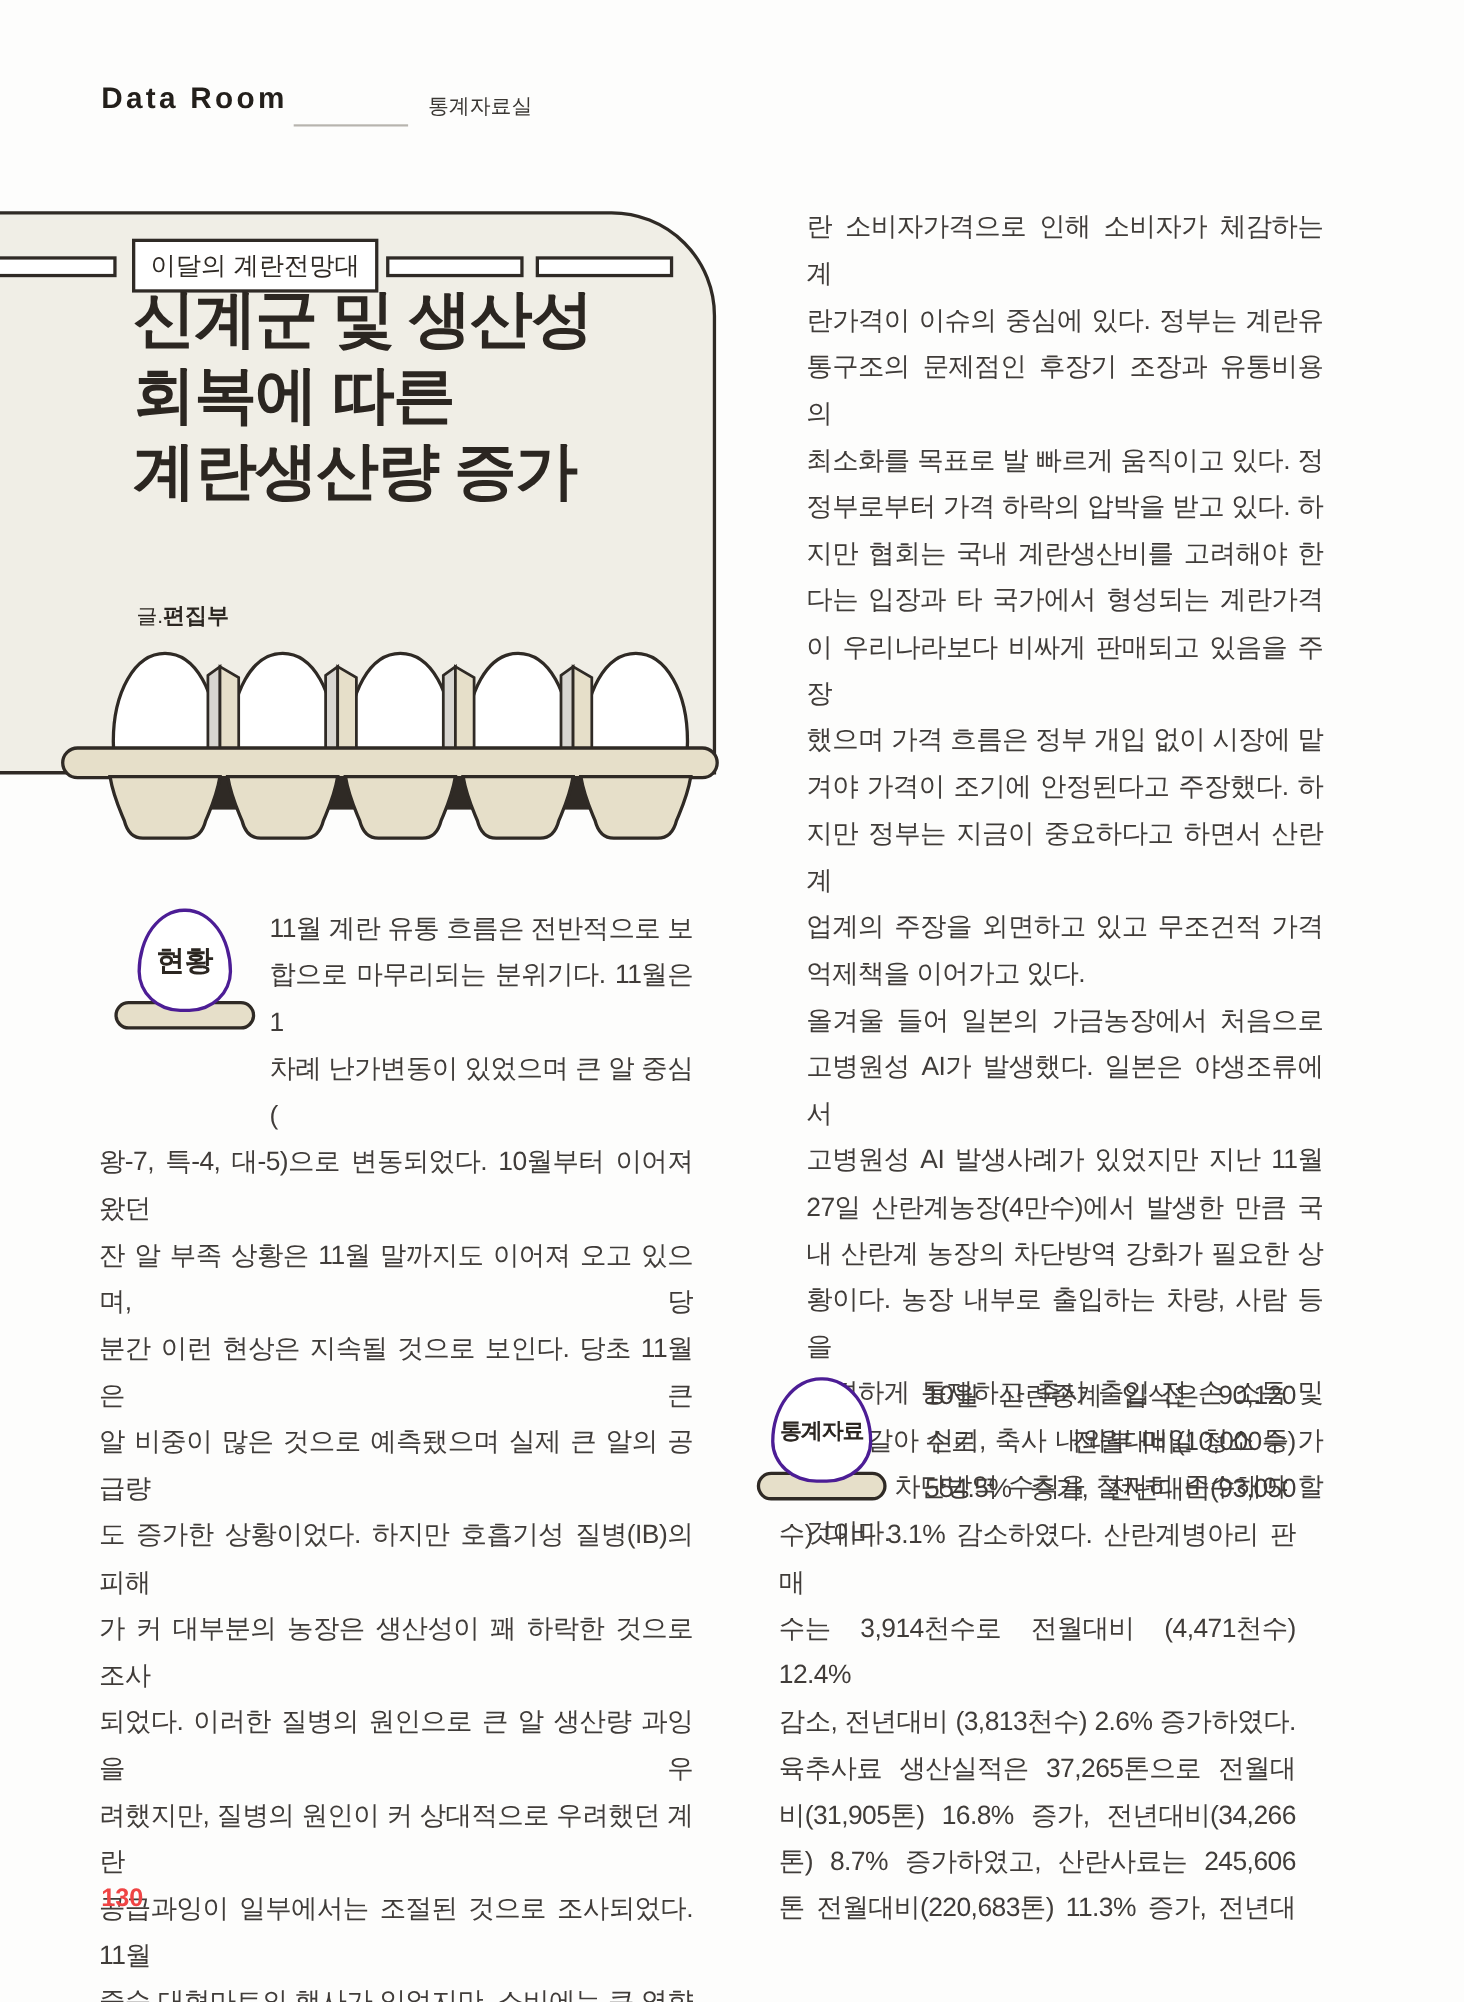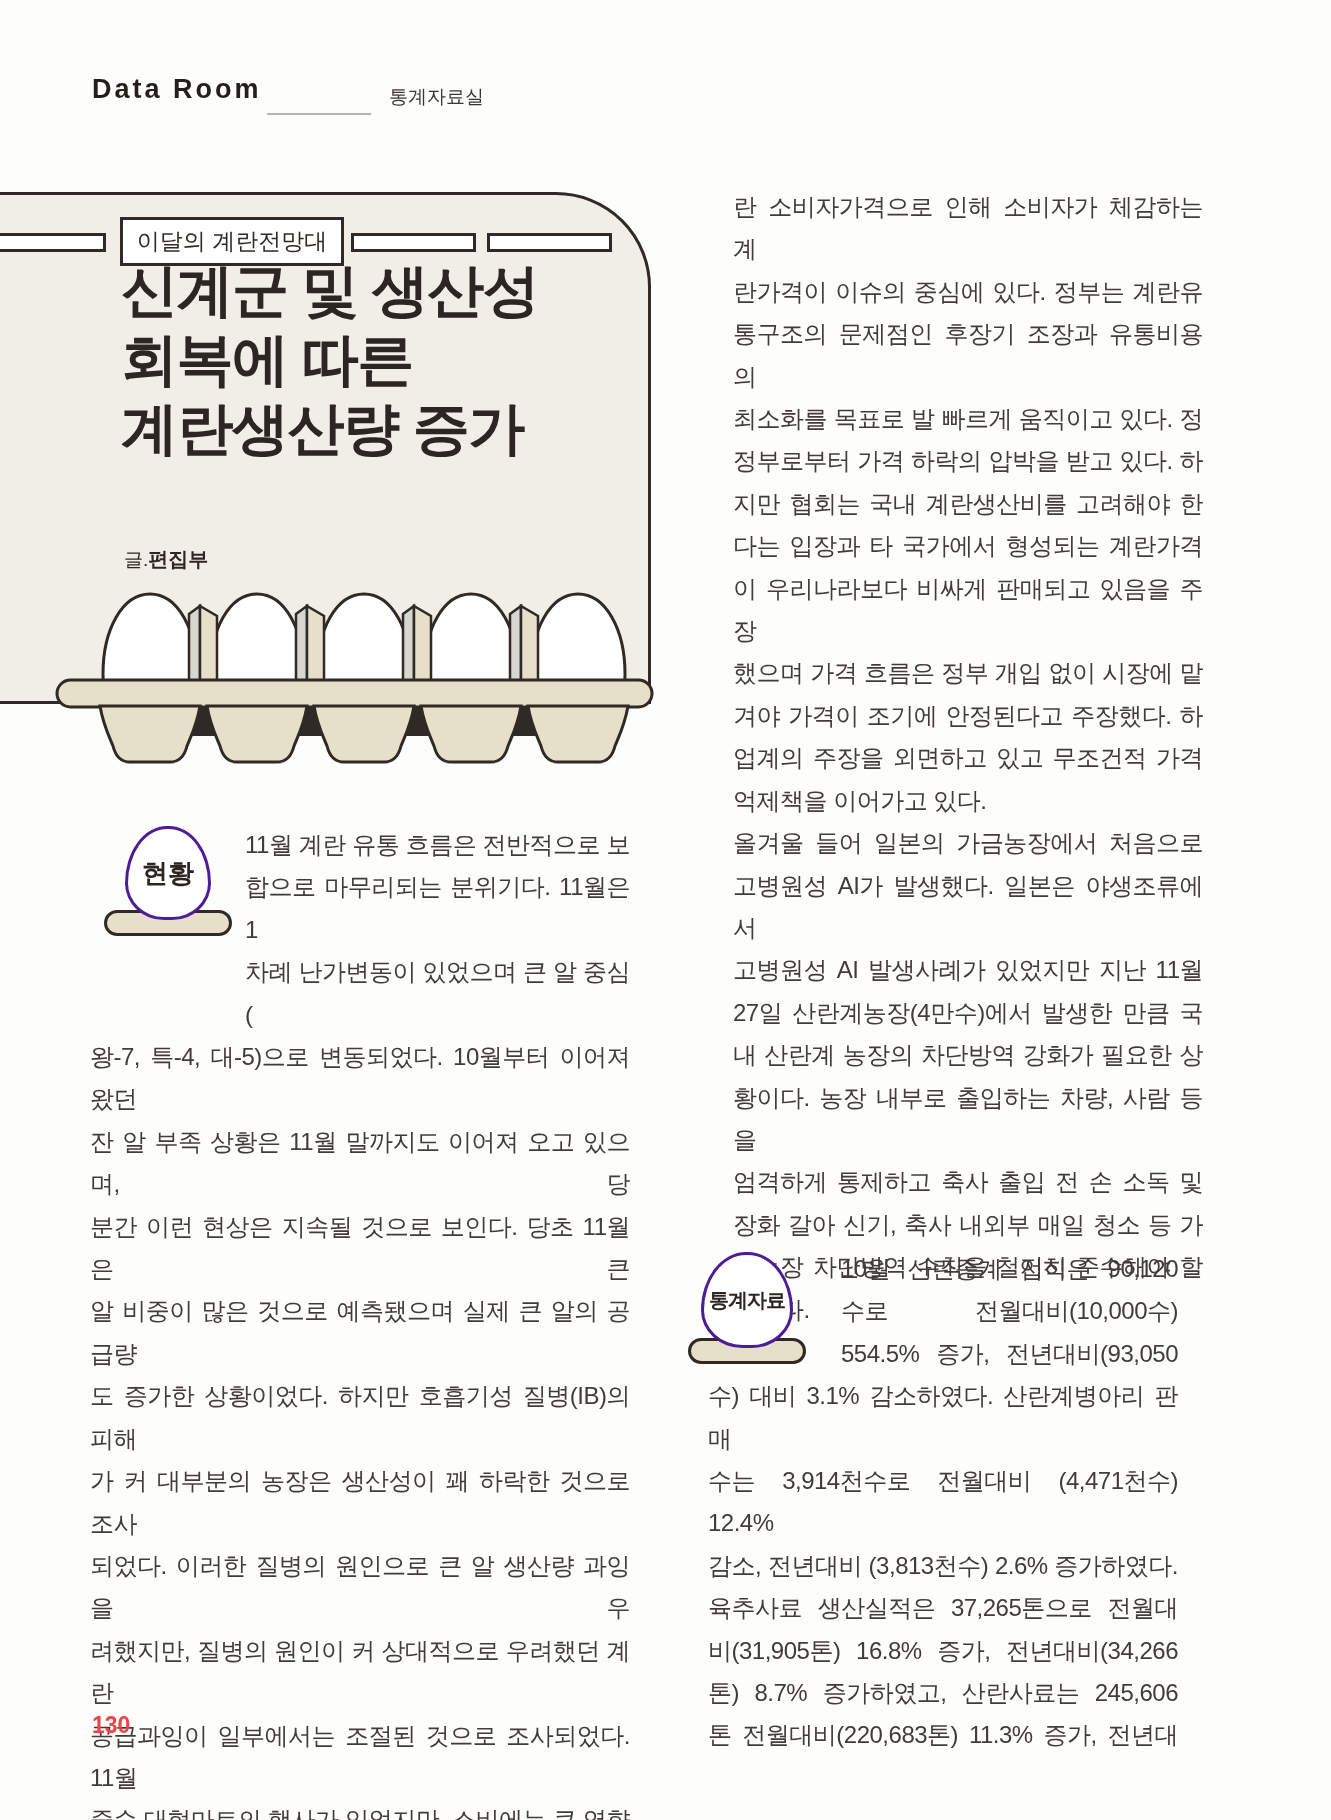--- a/index.html
+++ b/index.html
@@ -139,20 +139,21 @@
 <div class="bodyline">란 소비자가격으로 인해 소비자가 체감하는 계</div>
     <div class="bodyline">란가격이 이슈의 중심에 있다. 정부는 계란유</div>
     <div class="bodyline">통구조의 문제점인 후장기 조장과 유통비용의</div>
     <div class="bodyline">최소화를 목표로 발 빠르게 움직이고 있다. 정</div>
     <div class="bodyline">정부로부터 가격 하락의 압박을 받고 있다. 하</div>
     <div class="bodyline">지만 협회는 국내 계란생산비를 고려해야 한</div>
     <div class="bodyline">다는 입장과 타 국가에서 형성되는 계란가격</div>
     <div class="bodyline">이 우리나라보다 비싸게 판매되고 있음을 주장</div>
     <div class="bodyline">했으며 가격 흐름은 정부 개입 없이 시장에 맡</div>
     <div class="bodyline">겨야 가격이 조기에 안정된다고 주장했다. 하</div>
+    <div class="bodyline">지만 정부는 지금이 중요하다고 하면서 산란계</div>
     <div class="bodyline">업계의 주장을 외면하고 있고 무조건적 가격</div>
     <div class="bodyline plain">억제책을 이어가고 있다.</div>
     <div class="bodyline">올겨울 들어 일본의 가금농장에서 처음으로</div>
     <div class="bodyline">고병원성 AI가 발생했다. 일본은 야생조류에서</div>
     <div class="bodyline">고병원성 AI 발생사례가 있었지만 지난 11월</div>
     <div class="bodyline">27일 산란계농장(4만수)에서 발생한 만큼 국</div>
     <div class="bodyline">내 산란계 농장의 차단방역 강화가 필요한 상</div>
     <div class="bodyline">황이다. 농장 내부로 출입하는 차량, 사람 등을</div>
     <div class="bodyline">엄격하게 통제하고 축사 출입 전 손 소독 및</div>
     <div class="bodyline">장화 갈아 신기, 축사 내외부 매일 청소 등 가</div>

